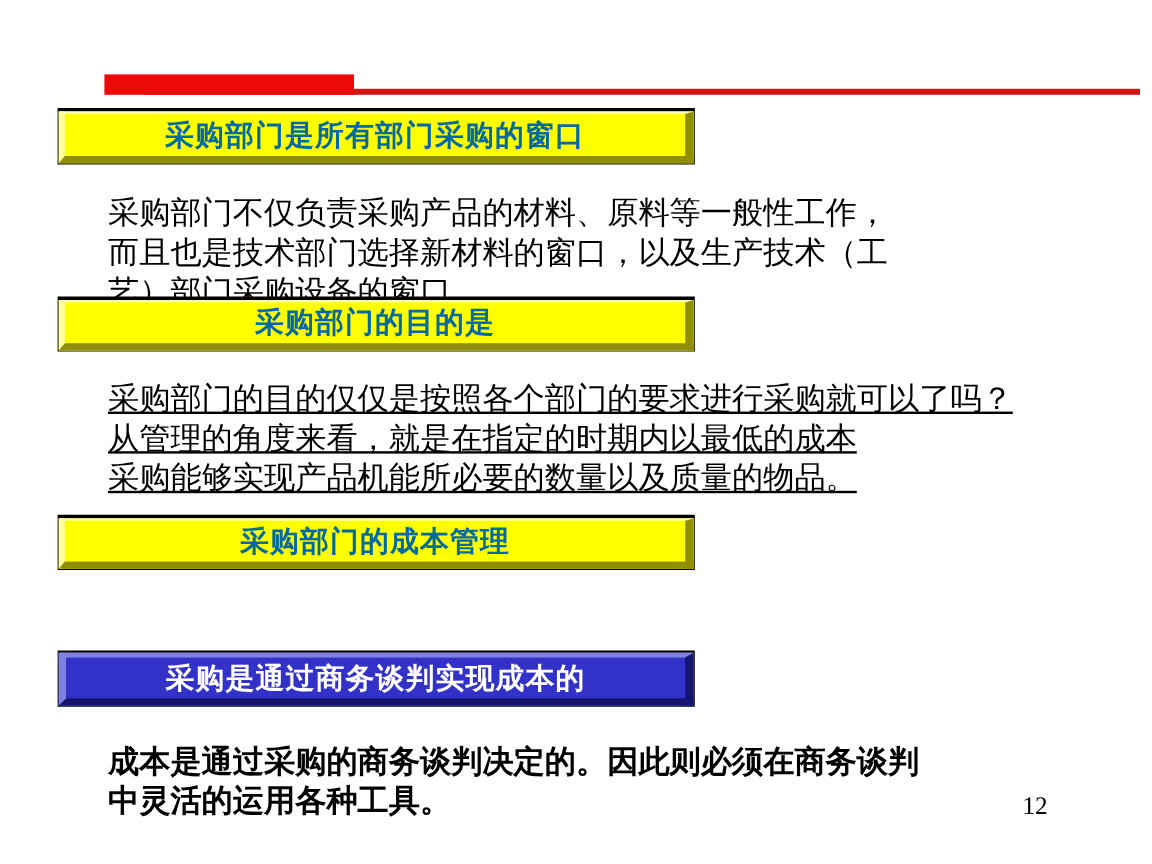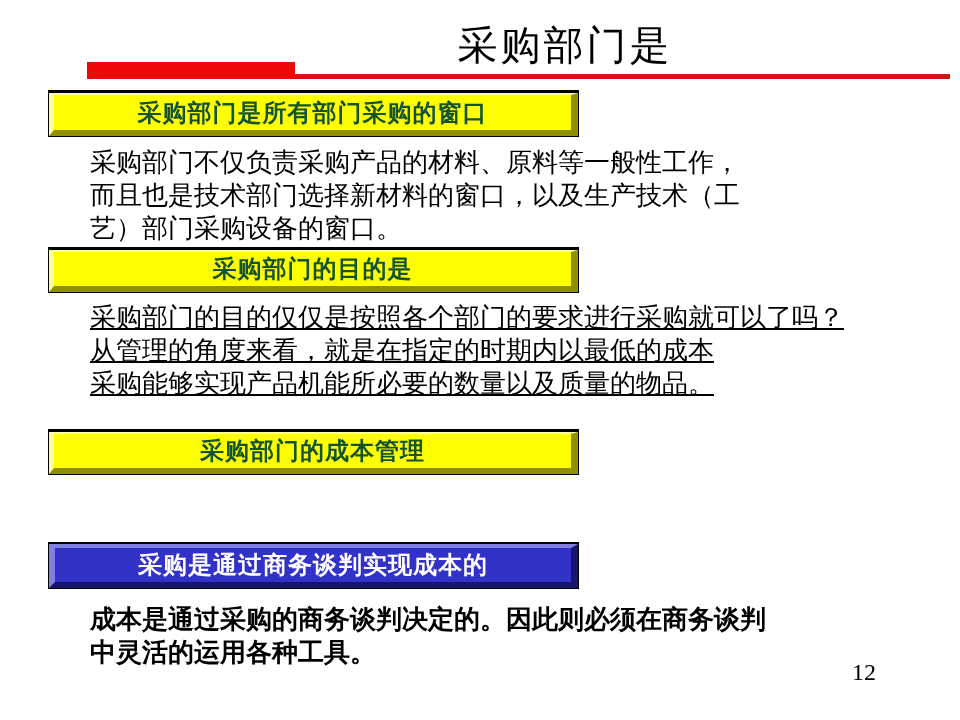--- a/index.html
+++ b/index.html
@@ -61,21 +61,21 @@
     display: flex;
     align-items: center;
     justify-content: center;
     font-size: 24px;
     font-weight: bold;
     letter-spacing: 1px;
     white-space: nowrap;
   }
   .banner.yellow .banner-inner {
     background: #ffff00;
-    color: #14532d;
+    color: #0369a1;
     border-top: 2px solid #ffffa0;
     border-left: 5px solid #ffffa0;
     border-bottom: 6px solid #8f8f00;
     border-right: 7px solid #8f8f00;
   }
   .banner.blue { border-top-width: 2px; }
   .banner.blue .banner-inner {
     background: #3232c8;
     color: #ffffff;
     border-top: 4px solid #8080e0;
@@ -90,42 +90,42 @@
 
   
   .para {
     position: absolute;
     left: 90px;
     width: 850px;
     font-size: 26px;
     line-height: 33px;
     color: #000;
     white-space: pre-line;
+    margin-top: 15px;
   }
   .para-1 { top: 146px; }
   .para-2 { top: 301px; text-decoration: underline; }
   .para-3 { top: 461px; }
   .para-4 { top: 603px; font-weight: bold; }
 
   
   .page-number {
     position: absolute;
     left: 852px;
     top: 659px;
     font-family: "Liberation Serif", "DejaVu Serif", serif;
-    font-size: 24px;
+    font-size: 21px;
     color: #000;
   }
 </style>
 </head>
 <body>
 
 <div class="slide">
 
-  <div class="slide-title">采购部门是</div>
 
   <div class="accent-line"></div>
   <div class="accent-bar"></div>
 
   <div class="banner yellow banner-1">
     <div class="banner-inner">采购部门是所有部门采购的窗口</div>
   </div>
   <div class="para para-1">采购部门不仅负责采购产品的材料、原料等一般性工作，
 而且也是技术部门选择新材料的窗口，以及生产技术（工
 艺）部门采购设备的窗口。</div>

